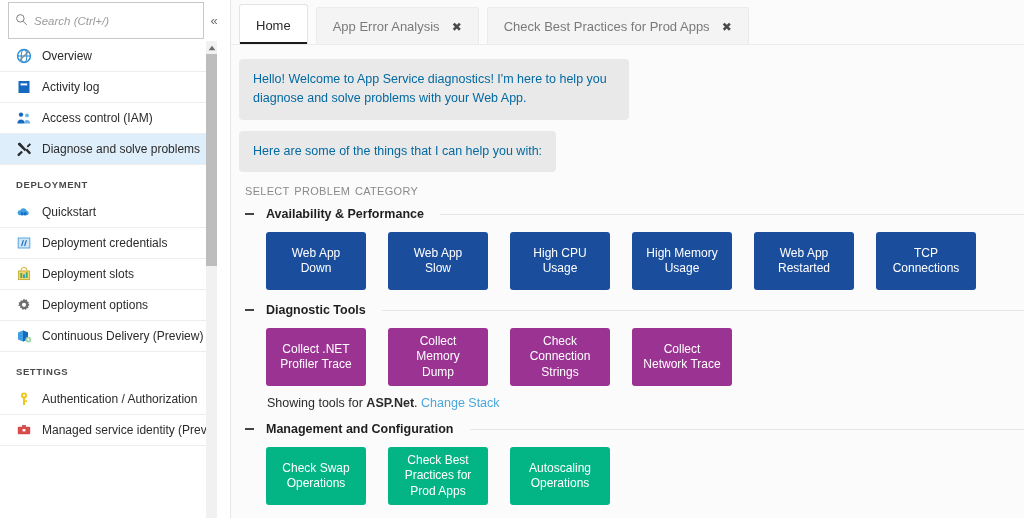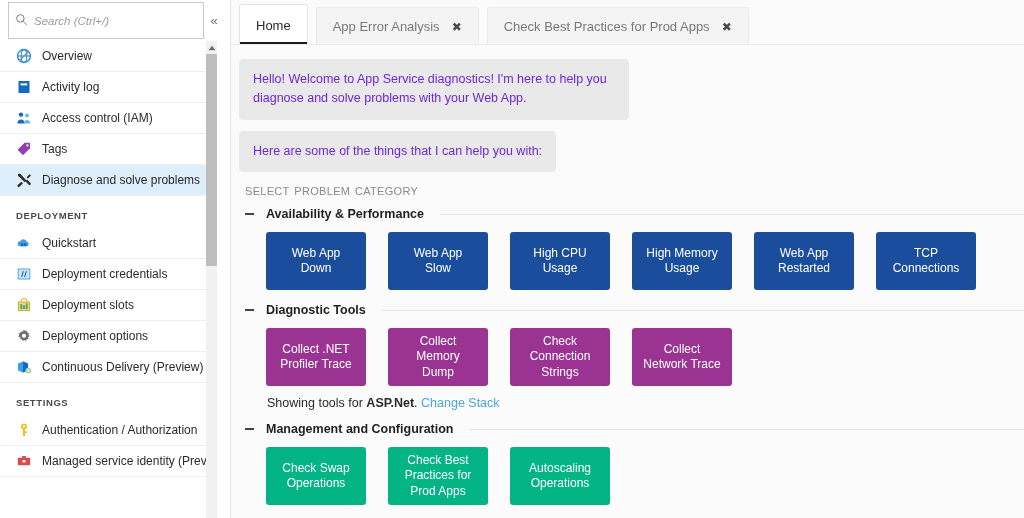--- a/index.html
+++ b/index.html
@@ -103,21 +103,21 @@
     height: 3px; background: #1b1b1b;
   }
   .tab .close { font-size: 12px; color: #4a4a4a; line-height: 1; }
 
   #content {
     position: absolute; top: 45px; left: 0; right: 0; bottom: 0;
     overflow: hidden; padding: 14px 0 0 8px; background: #fbfbfb;
   }
 
   .bubble {
-    background: #e9e9e9; border-radius: 4px; color: #6d28d9;
+    background: #e9e9e9; border-radius: 4px; color: #0369a1;
     font-size: 12.5px; line-height: 1.55; padding: 11px 14px;
     display: inline-block; max-width: 390px; margin-bottom: 11px;
   }
   .bubble.second { margin-bottom: 9px; }
 
   .small-caps-head {
     font-size: 16px; color: #8a8a8a; letter-spacing: 0.3px;
     font-variant: small-caps; text-transform: lowercase;
     padding-left: 6px; margin-bottom: 8px;
   }
@@ -204,29 +204,20 @@
             <svg width="16" height="16" viewBox="0 0 16 16">
               <circle cx="5" cy="4.6" r="2.2" fill="#1668c1"></circle>
               <path d="M1.4 13.4c0-2.4 1.6-4 3.6-4s3.6 1.6 3.6 4z" fill="#1668c1"></path>
               <circle cx="11" cy="5.4" r="1.9" fill="#6ab3e8"></circle>
               <path d="M7.8 13.4c0-2.1 1.4-3.5 3.2-3.5s3.2 1.4 3.2 3.5z" fill="#6ab3e8"></path>
             </svg>
           </span>
           <span class="nav-label">Access control (IAM)</span>
         </div>
 
-        <div class="nav-item">
-          <span class="nav-icon">
-            <svg width="16" height="16" viewBox="0 0 16 16">
-              <path d="M8.6 1.8H14v5.4l-7 7-5.4-5.4z" fill="#8f3fb5"></path>
-              <circle cx="11.5" cy="4.4" r="1.15" fill="#ffffff"></circle>
-            </svg>
-          </span>
-          <span class="nav-label">Tags</span>
-        </div>
 
         <div class="nav-item selected">
           <span class="nav-icon">
             <svg width="16" height="16" viewBox="0 0 16 16">
               <path d="M2 2.2l2-.8 6.4 7.2-1.6 1.6L2 3.8z" fill="#2b2b2b"></path>
               <path d="M13.6 2.2l-3 3 1.4 1.4 3-3z" fill="#2b2b2b"></path>
               <path d="M9.4 9.2l1.7-1.7 3.3 3.6a1.2 1.2 0 0 1-1.7 1.7z" fill="#2b2b2b"></path>
               <path d="M5.4 9.8l-3.6 3.3a1.2 1.2 0 0 0 1.7 1.7l3.4-3.5z" fill="#2b2b2b"></path>
             </svg>
           </span>

